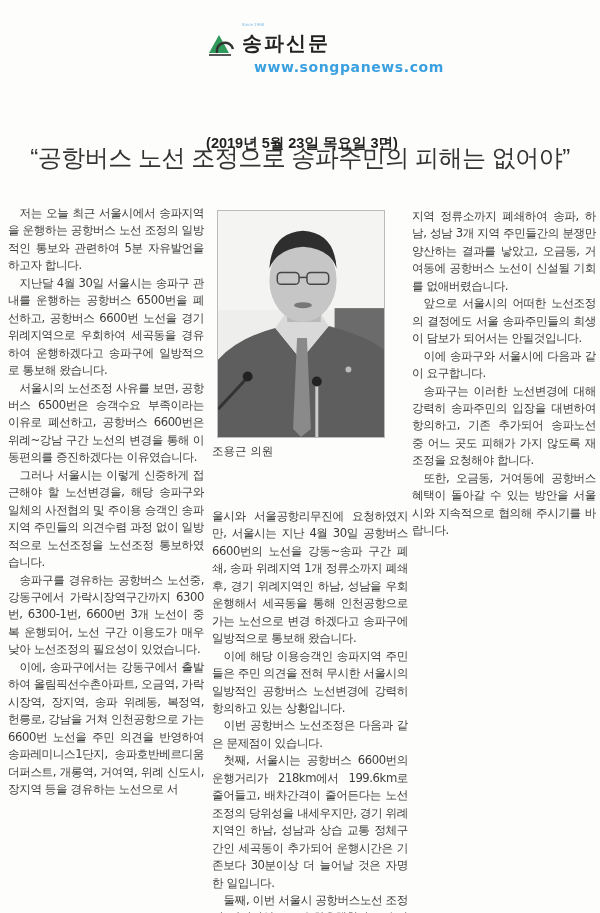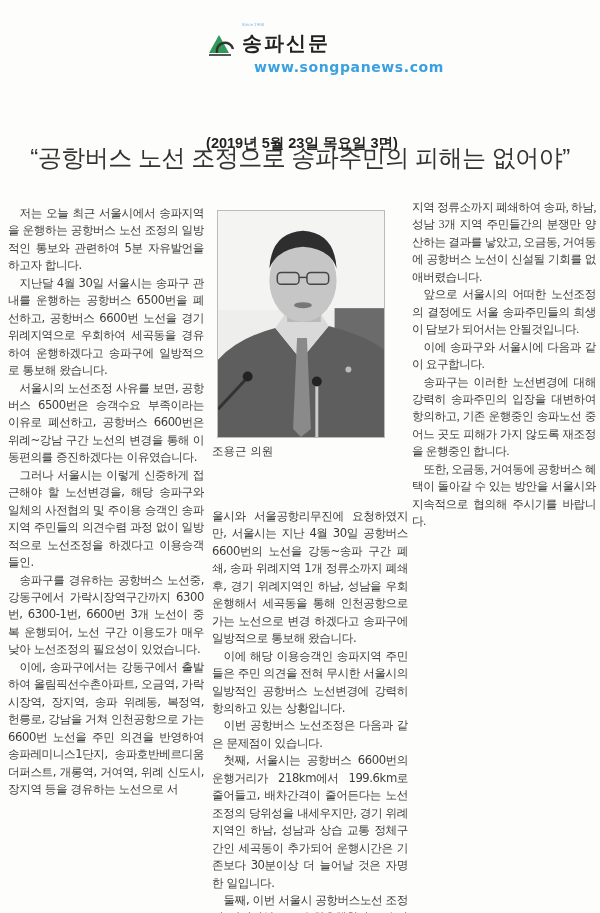--- a/index.html
+++ b/index.html
@@ -13,21 +13,21 @@
   .logo-tag { position: absolute; left: 34px; top: -6px; font-size: 4px; color: #7ab8e0; }
 
   .dateline { position: absolute; top: 90px; left: 2px; width: 600px; text-align: center; font-size: 14.5px; font-weight: bold; color: #222; font-family: "Liberation Sans", sans-serif; margin-top: 44px; }
 
   .headline { position: absolute; top: 142px; left: 0; width: 600px; text-align: center; font-size: 24px; color: #333; font-family: Liberation Sans, sans-serif; letter-spacing: -0.5px; font-weight: 300; }
 
   .col { position: absolute; font-size: 11.6px; line-height: 17.45px; color: #3c3c3c; text-align: justify; letter-spacing: -0.4px; }
   .col p { text-indent: 1em; }
   .col1 { left: 8px; top: 205px; width: 196px; }
   .col2 { left: 212px; top: 508px; width: 196px; }
-  .col3 { left: 412px; top: 199px; width: 184px; font-family: Liberation Serif, serif; }
+  .col3 { left: 412px; top: 208px; width: 184px; }
   .col3 p.cont, .col2 p.cont { text-indent: 0; }
 
   .photo { position: absolute; left: 217px; top: 210px; width: 168px; height: 228px; border: 1px solid #bbb; overflow: hidden; background: linear-gradient(180deg, #f2f2f0 0%, #e8e8e6 100%); }
   .photo svg { width: 100%; height: 100%; display: block; }
   .caption { position: absolute; left: 212px; top: 443px; width: 180px; text-align: left; font-size: 11.5px; line-height: 17px; color: #3c3c3c; }
 </style>
 </head>
 <body>
 
 <div class="masthead">
@@ -44,21 +44,21 @@
 </div>
 
 <div class="dateline">(2019년 5월 23일 목요일 3면)</div>
 
 <h1 class="headline">“공항버스 노선 조정으로 송파주민의 피해는 없어야”</h1>
 
 <div class="col col1">
   <p>저는 오늘 최근 서울시에서 송파지역을 운행하는 공항버스 노선 조정의 일방적인 통보와 관련하여 5분 자유발언을 하고자 합니다.</p>
   <p>지난달 4월 30일 서울시는 송파구 관내를 운행하는 공항버스 6500번을 폐선하고, 공항버스 6600번 노선을 경기 위례지역으로 우회하여 세곡동을 경유하여 운행하겠다고 송파구에 일방적으로 통보해 왔습니다.</p>
   <p>서울시의 노선조정 사유를 보면, 공항버스 6500번은 승객수요 부족이라는 이유로 폐선하고, 공항버스 6600번은 위례~강남 구간 노선의 변경을 통해 이동편의를 증진하겠다는 이유였습니다.</p>
-  <p>그러나 서울시는 이렇게 신중하게 접근해야 할 노선변경을, 해당 송파구와 일체의 사전협의 및 주이용 승객인 송파지역 주민들의 의견수렴 과정 없이 일방적으로 노선조정을 하겠다고 이용승객들인.</p>
+  <p>그러나 서울시는 이렇게 신중하게 접근해야 할 노선변경을, 해당 송파구와 일체의 사전협의 및 주이용 승객인 송파지역 주민들의 의견수렴 과정 없이 일방적으로 노선조정을 노선조정 통보하였습니다.</p>
   <p>송파구를 경유하는 공항버스 노선중, 강동구에서 가락시장역구간까지 6300번, 6300-1번, 6600번 3개 노선이 중복 운행되어, 노선 구간 이용도가 매우 낮아 노선조정의 필요성이 있었습니다.</p>
   <p>이에, 송파구에서는 강동구에서 출발하여 올림픽선수촌아파트, 오금역, 가락시장역, 장지역, 송파 위례동, 복정역, 헌릉로, 강남을 거쳐 인천공항으로 가는 6600번 노선을 주민 의견을 반영하여 송파레미니스1단지, 송파호반베르디움더퍼스트, 개롱역, 거여역, 위례 신도시, 장지역 등을 경유하는 노선으로 서</p>
 </div>
 
 <div class="photo" title="조용근 의원 발언 사진">
   <svg viewBox="0 0 168 228" preserveAspectRatio="none">
     <rect x="0" y="0" width="168" height="228" fill="#eeeeec"></rect>
     <rect x="0" y="0" width="168" height="100" fill="#f4f4f2"></rect>
     <rect x="118" y="98" width="50" height="50" fill="#6b6b6b"></rect>
 
@@ -98,15 +98,15 @@
   <p>이번 공항버스 노선조정은 다음과 같은 문제점이 있습니다.</p>
   <p>첫째, 서울시는 공항버스 6600번의 운행거리가 218km에서 199.6km로 줄어들고, 배차간격이 줄어든다는 노선 조정의 당위성을 내세우지만, 경기 위례지역인 하남, 성남과 상습 교통 정체구간인 세곡동이 추가되어 운행시간은 기존보다 30분이상 더 늘어날 것은 자명한 일입니다.</p>
   <p>둘째, 이번 서울시 공항버스노선 조정이 경기지역으로 우회운행한다고 송파주민들이 반발하는 것은 아닙니다.</p>
 
 </div>
 
 <div class="col col3">
   <p class="cont">지역 정류소까지 폐쇄하여 송파, 하남, 성남 3개 지역 주민들간의 분쟁만 양산하는 결과를 낳았고, 오금동, 거여동에 공항버스 노선이 신설될 기회를 없애버렸습니다.</p>
   <p>앞으로 서울시의 어떠한 노선조정의 결정에도 서울 송파주민들의 희생이 담보가 되어서는 안될것입니다.</p>
   <p>이에 송파구와 서울시에 다음과 같이 요구합니다.</p>
-  <p>송파구는 이러한 노선변경에 대해 강력히 송파주민의 입장을 대변하여 항의하고, 기존 운행중인 송파노선 중 어느 곳도 피해가 가지 않도록 재조정을 운행중인 합니다.</p>
+  <p>송파구는 이러한 노선변경에 대해 강력히 송파주민의 입장을 대변하여 항의하고, 기존 추가되어 송파노선 중 어느 곳도 피해가 가지 않도록 재조정을 요청해야 합니다.</p>
   <p>또한, 오금동, 거여동에 공항버스 혜택이 돌아갈 수 있는 방안을 서울시와 지속적으로 협의해 주시기를 바랍니다.</p>
 </div>
 
 </body></html>

